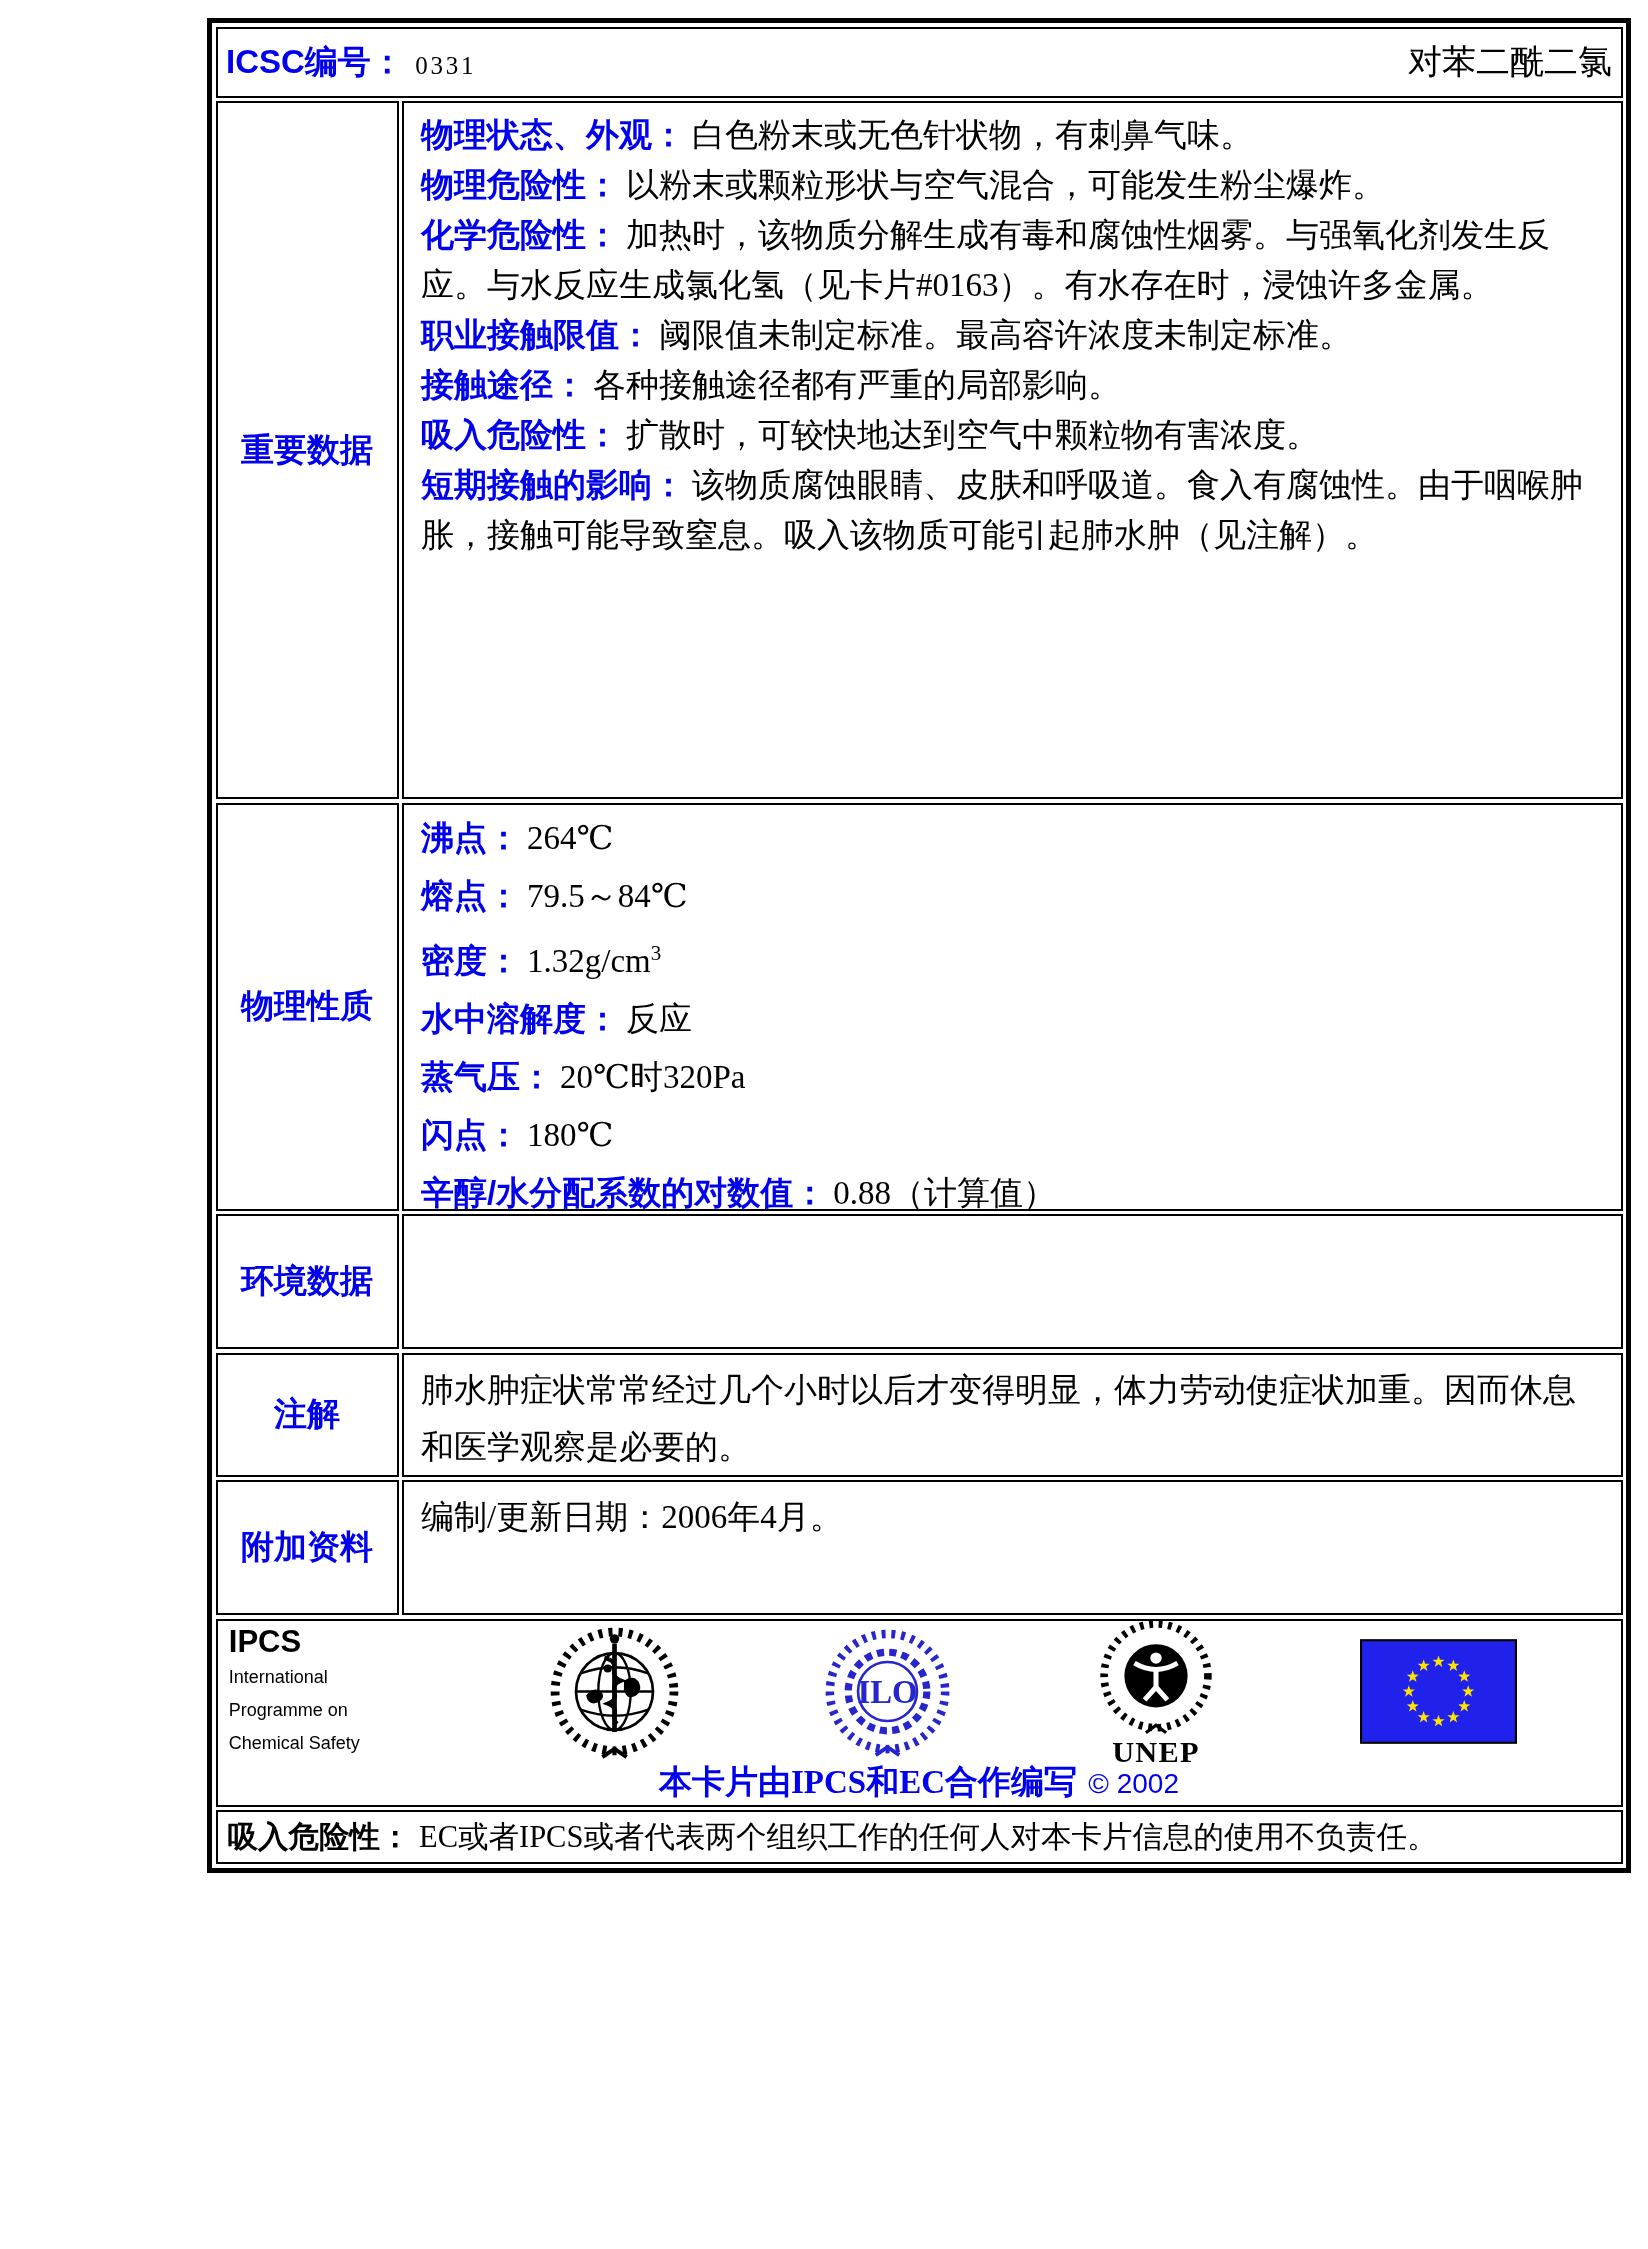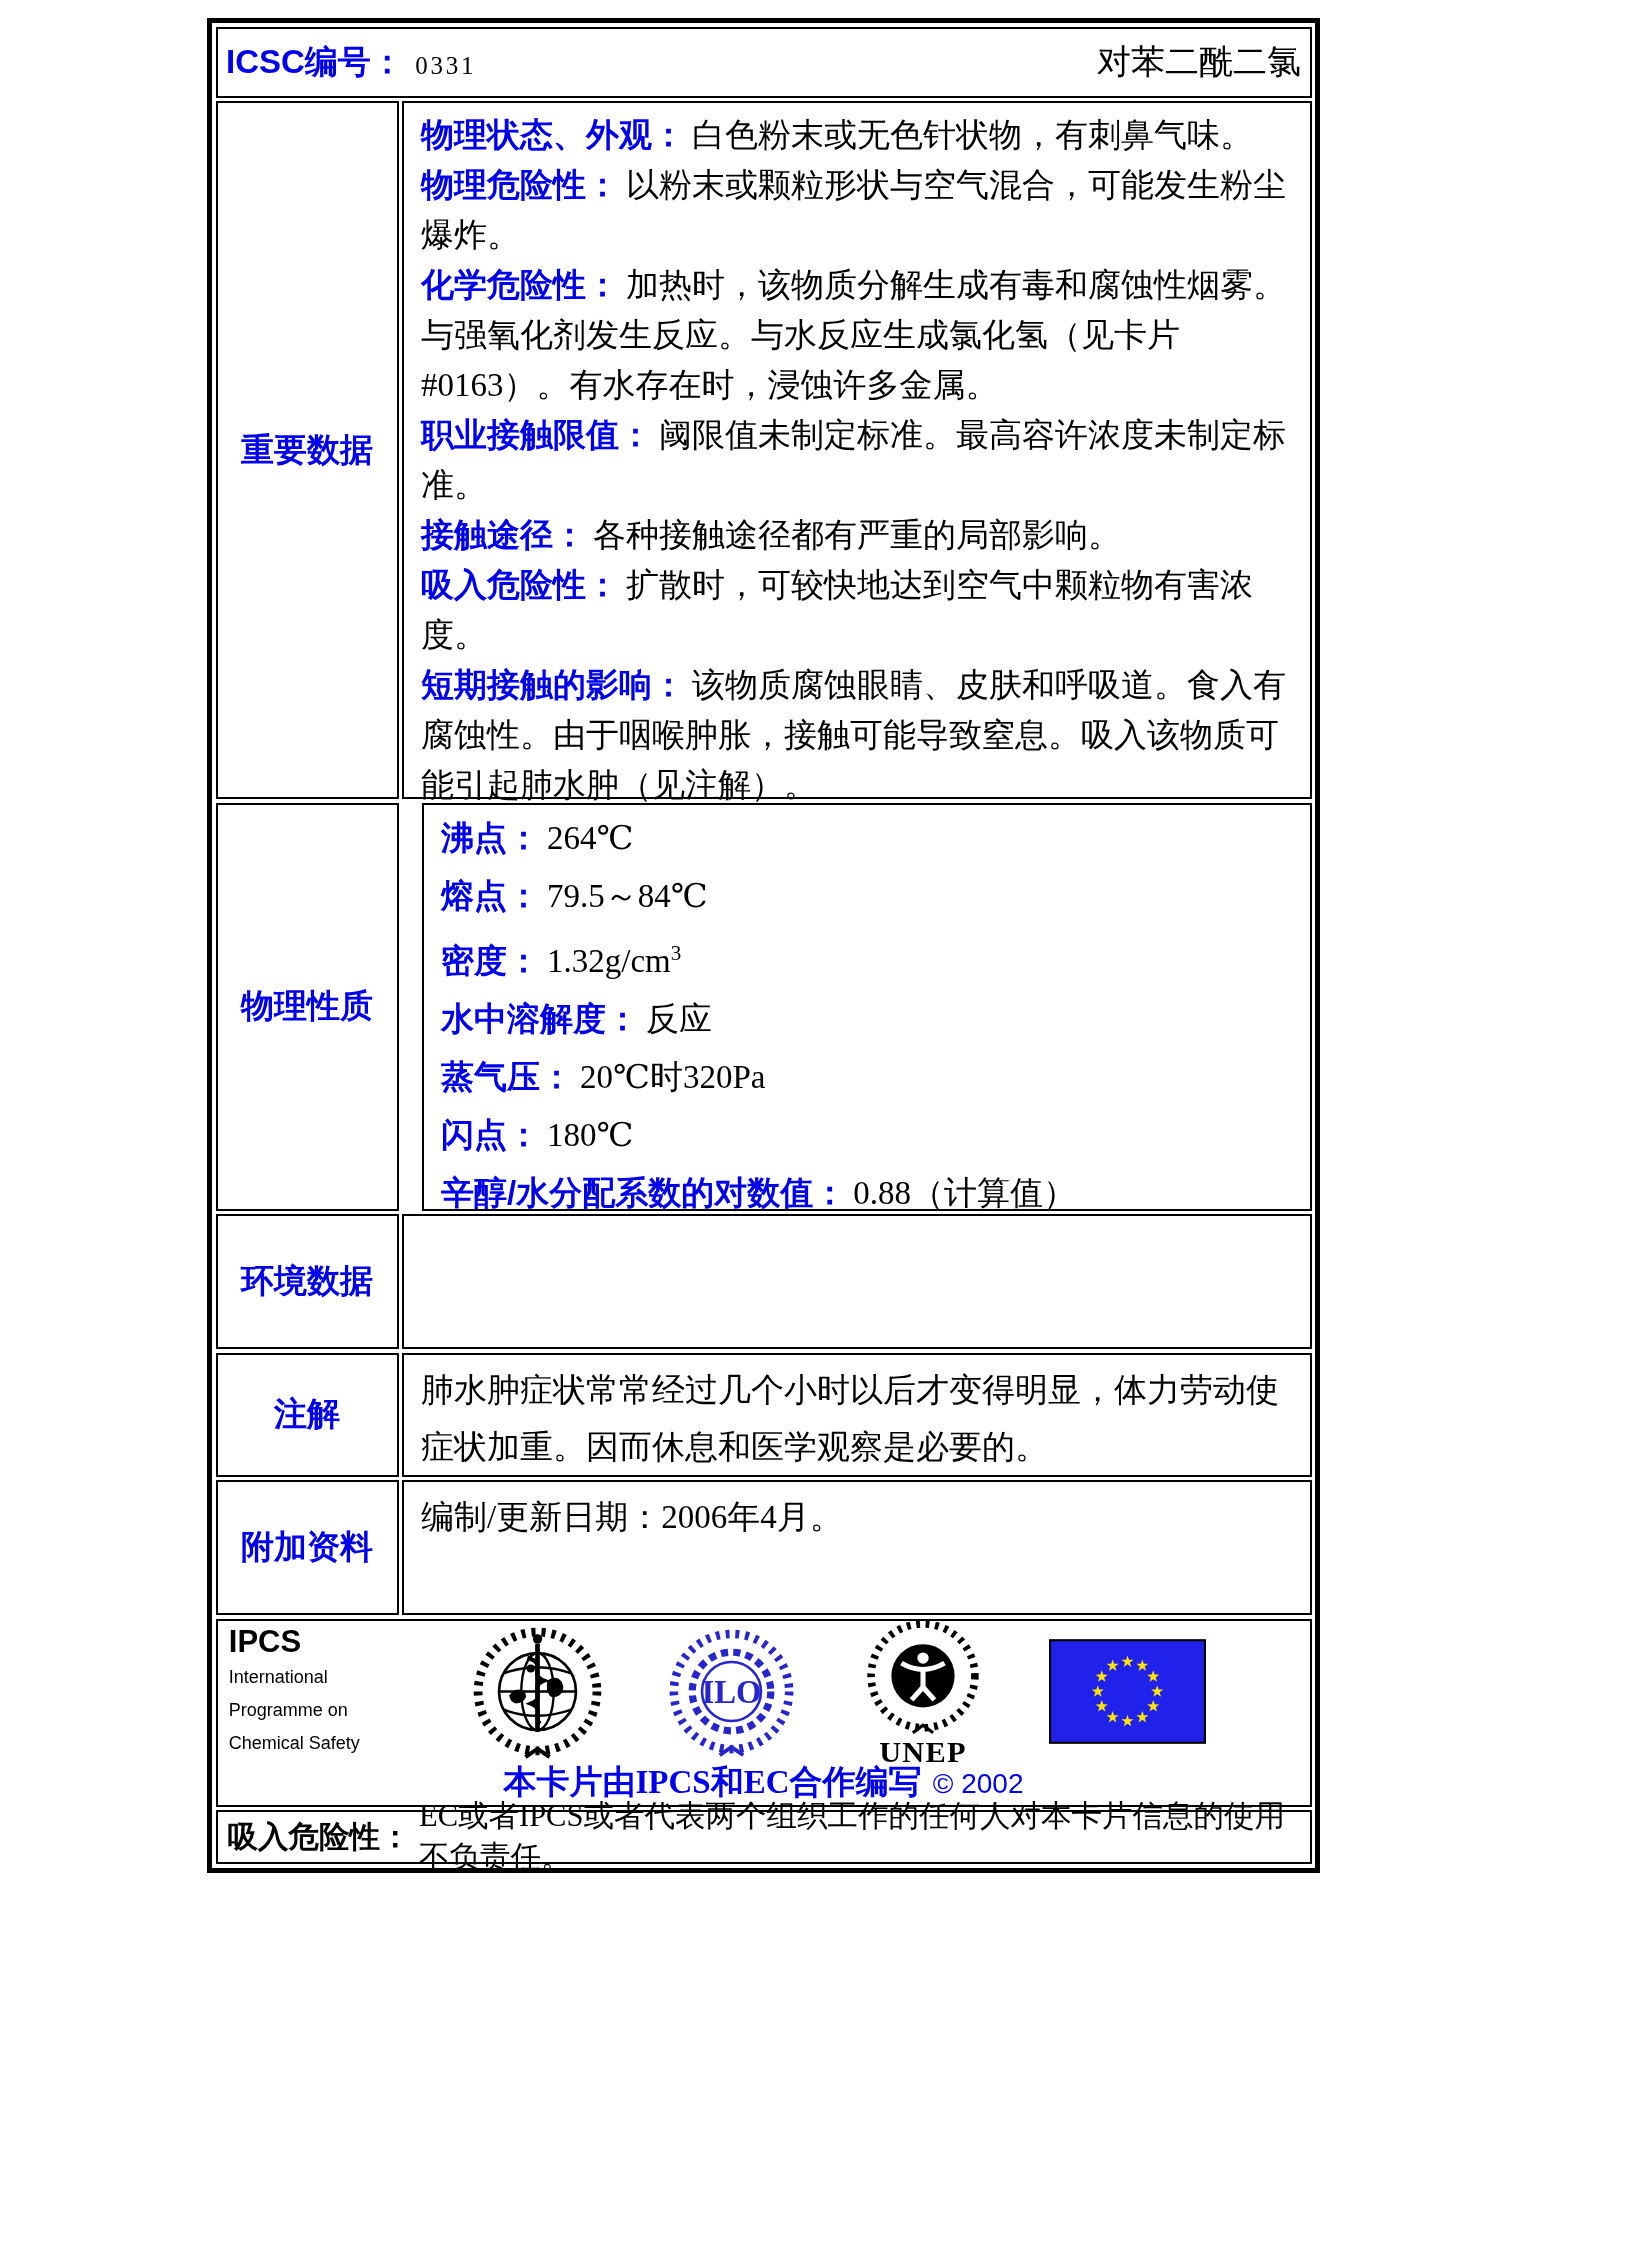--- a/index.html
+++ b/index.html
@@ -14,21 +14,21 @@
     margin-top: 12.8px;
     text-align: center;
     font-size: 54px;
     font-weight: bold;
     letter-spacing: 11.3px;
     color: #ee0000;
     font-family: "Liberation Serif", "DejaVu Serif", serif;
   }
   .card {
     margin: 18.4px 0 0 207px;
-    width: 1113px;
+    width: 1424px;
     border: 5.7px solid #000;
     padding: 3.5px;
     display: flex;
     flex-direction: column;
     gap: 3.5px;
     background: #fff;
   }
   .row { display: flex; gap: 3.5px; }
   .cell { border: 2.1px solid #000; background: #fff; }
   
@@ -65,21 +65,21 @@
   .content-cell { flex: 1; padding: 7px 17px; font-size: 33px; }
   .ilabel {
     color: #0000ee;
     font-family: "Liberation Sans", "DejaVu Sans", sans-serif;
     font-weight: bold;
     margin-right: 7px;
   }
   .r-important { height: 698px; }
   .r-important .content-cell { line-height: 50px; }
   .r-physical { height: 408px; }
-  .r-physical .content-cell { line-height: 57px; padding-top: 4.3px; margin-left: 20px; }
+  .r-physical .content-cell { line-height: 57px; padding-top: 4.3px; }
   .r-env { height: 135px; }
   .r-notes { height: 124px; }
   .r-notes .content-cell { line-height: 57px; }
   .r-add { height: 135px; }
   .r-add .content-cell { line-height: 57px; }
   sup { font-size: 21px; }
   
   .r-footer { height: 188px; }
   .footer-cell { flex: 1; padding: 2.8px 8.5px; display: flex; flex-direction: column; }
   .logos {

